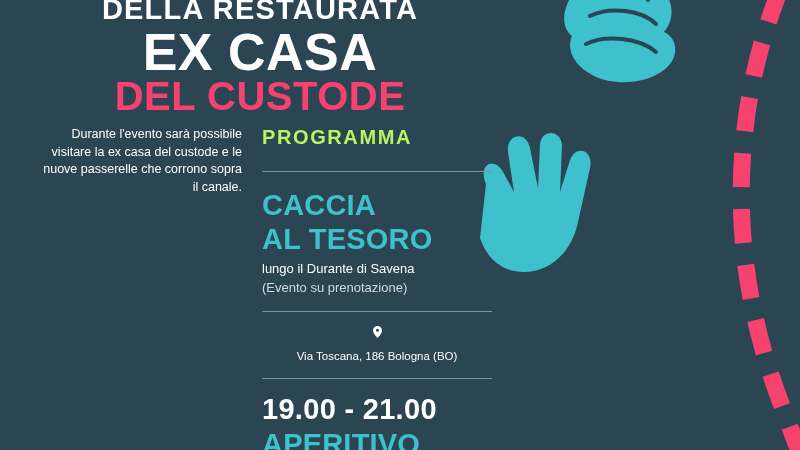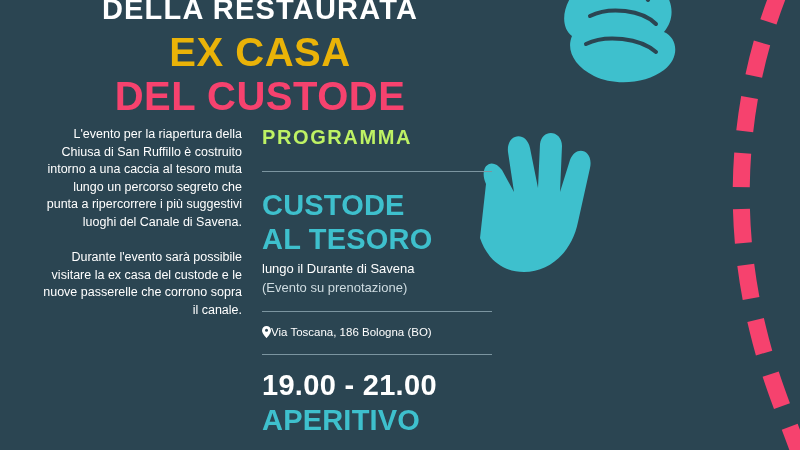--- a/index.html
+++ b/index.html
@@ -56,24 +56,24 @@
     z-index: 3;
   }
   .headline .l1 {
     font-size: 29px;
     font-weight: bold;
     letter-spacing: 1.2px;
     color: #ffffff;
     line-height: 34px;
   }
   .headline .l2 {
-    font-size: 40px;
+    font-size: 52px;
     font-weight: bold;
     letter-spacing: 0.5px;
-    color: #eab308;
+    color: #ffffff;
     line-height: 44px;
     margin-top: 4px;
   }
   .headline .l3 {
     font-size: 40px;
     font-weight: bold;
     letter-spacing: 0.5px;
     color: #f6426e;
     line-height: 44px;
   }
@@ -142,23 +142,24 @@
   }
   .slot-note {
     color: #cfdce1;
     font-size: 13px;
     line-height: 14px;
     margin-top: 3px;
   }
   .addr {
     display: flex;
     align-items: center;
-    gap: 0;
+    gap: 12px;
     color: #ffffff;
     font-size: 11.5px;
+    flex-direction: column;
   }
   .pin {
     flex: 0 0 auto;
     width: 9px;
     height: 12px;
     display: block;
   }
 </style>
 </head>
 <body>
@@ -180,31 +181,30 @@
     <path d="M150 -10 C110 90, 98 210, 128 330 C140 380, 158 420, 172 460" fill="none" stroke="#f6426e" stroke-width="17" stroke-dasharray="34 22" stroke-linecap="butt"></path>
   </svg>
 
   <div class="headline">
     <div class="l1">DELLA RESTAURATA</div>
     <div class="l2">EX CASA</div>
     <div class="l3">DEL CUSTODE</div>
   </div>
 
   <div class="body-col">
-    <p>L'evento per la riapertura della Chiusa di San Ruffillo è costruito intorno a una caccia al tesoro muta lungo un percorso segreto che punta a ripercorrere i più suggestivi luoghi del Canale di Savena.</p>
     <p>Durante l'evento sarà possibile visitare la ex casa del custode e le nuove passerelle che corrono sopra il canale.</p>
   </div>
 
   <div class="prog-col">
     <div class="prog-title">PROGRAMMA</div>
 
     <div class="rule"></div>
 
     <div>
-      <div class="slot-name">CUSTODE</div>
+      <div class="slot-name">CACCIA</div>
       <div class="slot-name">AL TESORO</div>
       <div class="slot-sub">lungo il Durante di Savena</div>
       <div class="slot-note">(Evento su prenotazione)</div>
     </div>
 
     <div class="rule short"></div>
 
     <div class="addr">
       <svg class="pin" viewBox="0 0 9 12">
         <path d="M4.5 0 C2 0 0 2 0 4.4 C0 7.6 4.5 12 4.5 12 C4.5 12 9 7.6 9 4.4 C9 2 7 0 4.5 0 Z" fill="#ffffff"></path>

